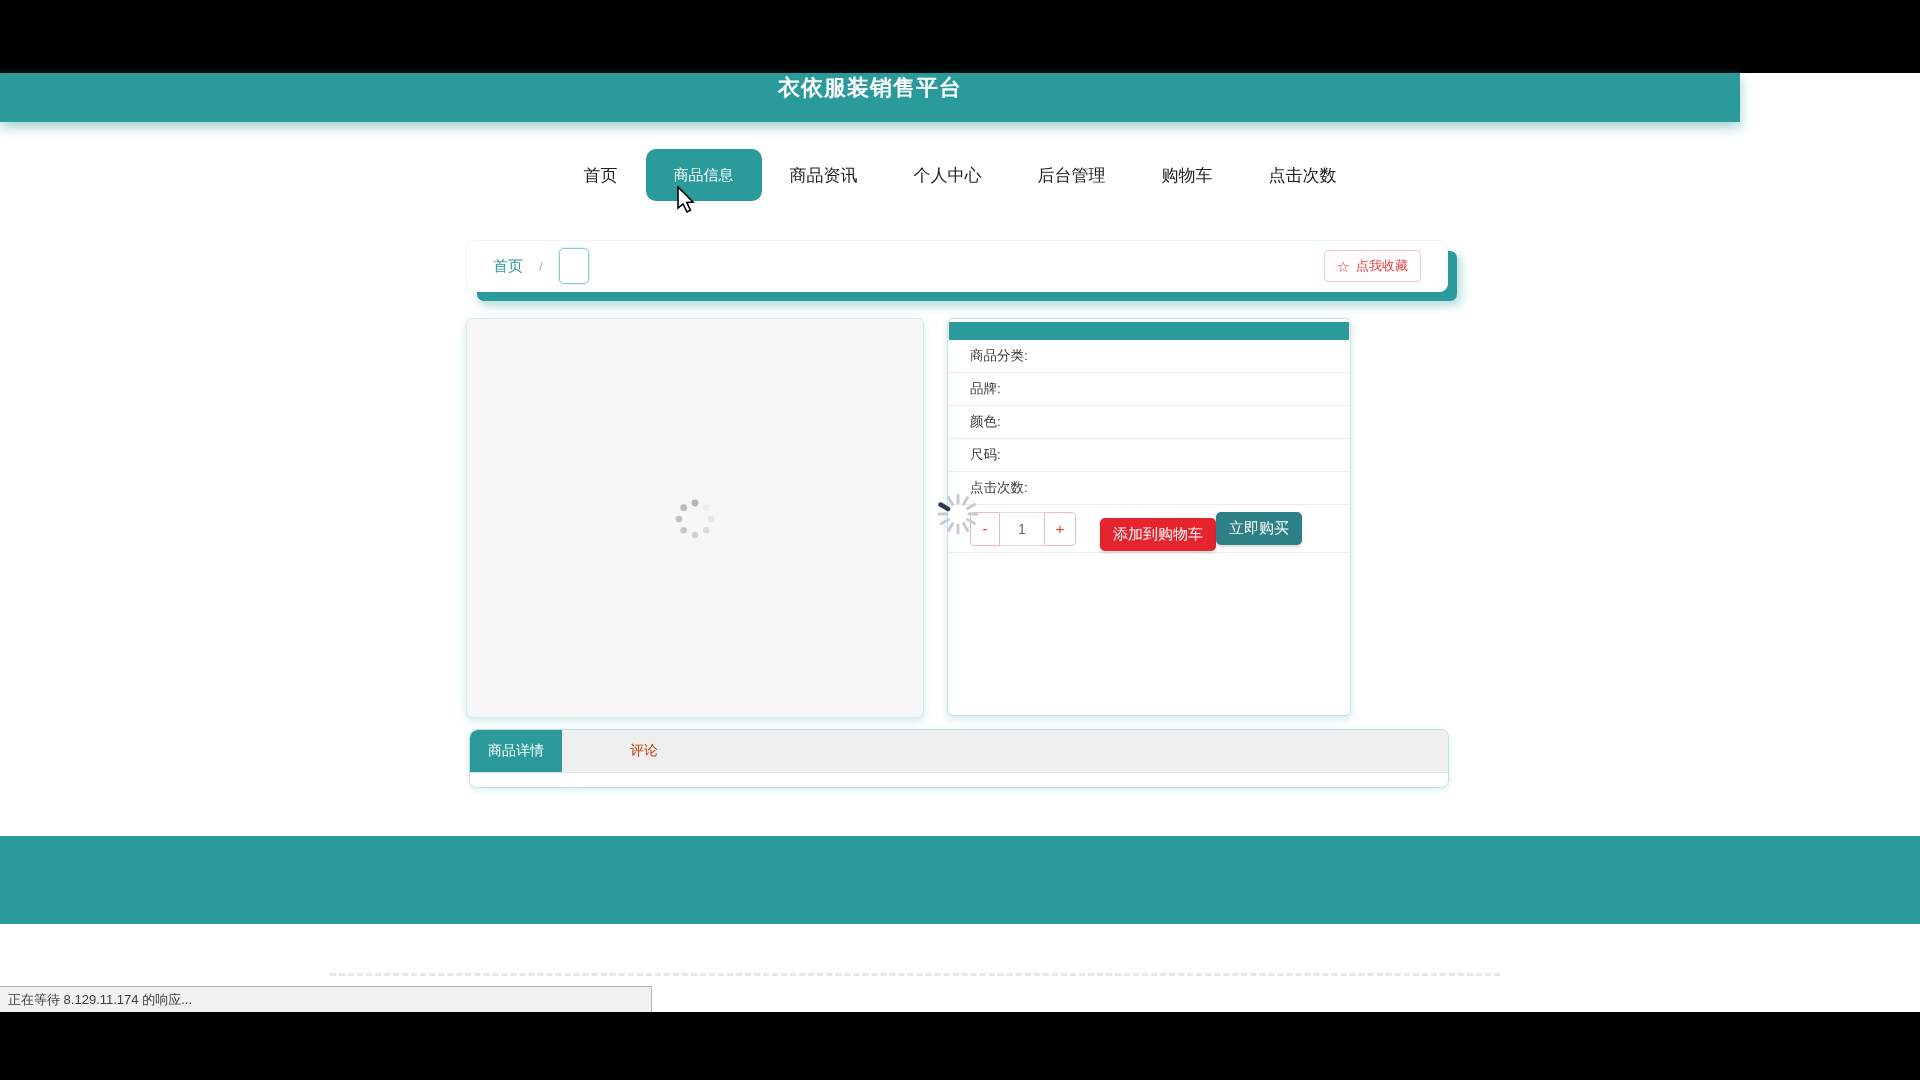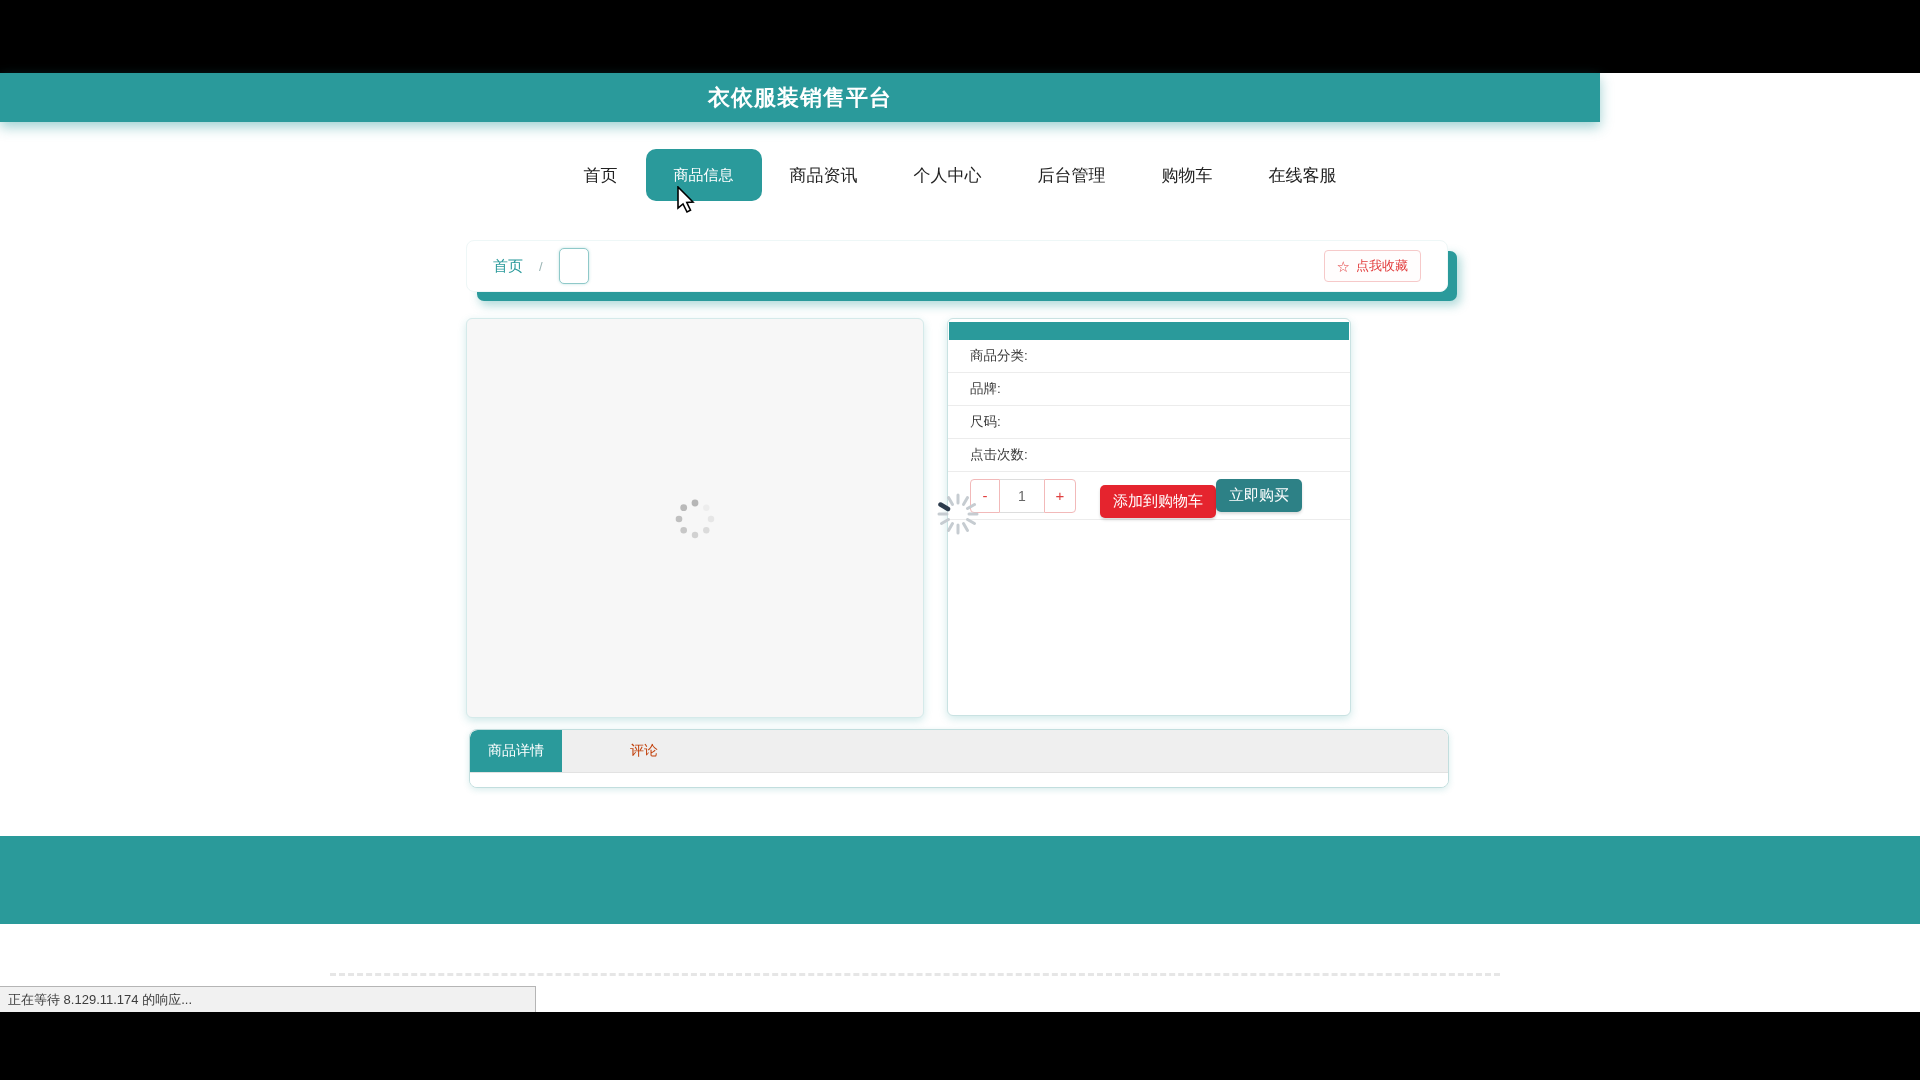--- a/index.html
+++ b/index.html
@@ -8,22 +8,22 @@
     background:#ffffff;
     font-family:"Liberation Sans", sans-serif;
     -webkit-font-smoothing:antialiased;
   }
   
   .bar-top{position:absolute;left:0;top:0;width:1920px;height:73px;background:#000;}
   .bar-bottom{position:absolute;left:0;top:1012px;width:1920px;height:68px;background:#000;}
 
   
   .site-header{
-    position:absolute;left:0;top:73px;width:1600px;height:49px;
-    background:#2a9a9b;display:flex;align-items:center;justify-content:center;
+    position:absolute;left:0;top:73px;width:1740px;height:49px;
+    background:#2a9a9b;display:flex;justify-content:center;
     box-shadow:0 5px 12px rgba(42,154,155,.45);
   }
   .site-title{color:#ffffff;font-size:22px;font-weight:bold;letter-spacing:1px;}
 
   
   .nav{
     position:absolute;left:0;top:140px;width:1920px;height:70px;
     display:flex;align-items:center;justify-content:center;
   }
   .nav-item{
@@ -119,21 +119,21 @@
 
   
   .site-footer{position:absolute;left:0;top:836px;width:1920px;height:88px;background:#2a9a9a;}
 
   
   .dashed-line{
     position:absolute;left:330px;top:973px;width:1170px;height:0;
     border-top:3px dashed #e0e0e0;opacity:.8;
   }
   .status-tooltip{
-    position:absolute;left:0;top:986px;width:536px;height:26px;
+    position:absolute;left:0;top:986px;width:652px;height:26px;
     background:#f1f1f1;border-top:1px solid #b5b5b5;border-right:1px solid #b5b5b5;
     display:flex;align-items:center;padding-left:8px;box-sizing:border-box;
     font-size:13px;color:#3d3d3d;
   }
 </style>
 </head>
 <body>
 
 <div class="bar-top"></div>
 
@@ -141,21 +141,21 @@
   <div class="site-title">衣依服装销售平台</div>
 </header>
 
 <nav class="nav">
   <div class="nav-item">首页</div>
   <div class="nav-item active">商品信息</div>
   <div class="nav-item">商品资讯</div>
   <div class="nav-item">个人中心</div>
   <div class="nav-item">后台管理</div>
   <div class="nav-item">购物车</div>
-  <div class="nav-item">在线客服</div>
+  <div class="nav-item">点击次数</div>
 </nav>
 
 <svg class="cursor" width="22" height="28" viewBox="0 0 22 28">
   <polygon points="2,1 2,22 7,18 11,26 14.5,24.2 10.8,16.5 17,16" fill="#ffffff" stroke="#000000" stroke-width="1.6"></polygon>
 </svg>
 
 <div class="breadcrumb-card">
   <span class="crumb-home">首页</span>
   <span class="crumb-sep">/</span>
   <span class="crumb-box"></span>
@@ -181,20 +181,24 @@
 
 <div class="panel-right">
   <div class="panel-right-titlebar"></div>
 
   <div class="info-row">
     <span>商品分类:</span>
     <span></span>
   </div>
   <div class="info-row">
     <span>品牌:</span>
+    <span></span>
+  </div>
+  <div class="info-row">
+    <span>颜色:</span>
     <span></span>
   </div>
   <div class="info-row">
     <span>尺码:</span>
     <span></span>
   </div>
   <div class="info-row">
     <span>点击次数:</span>
     <span></span>
   </div>

